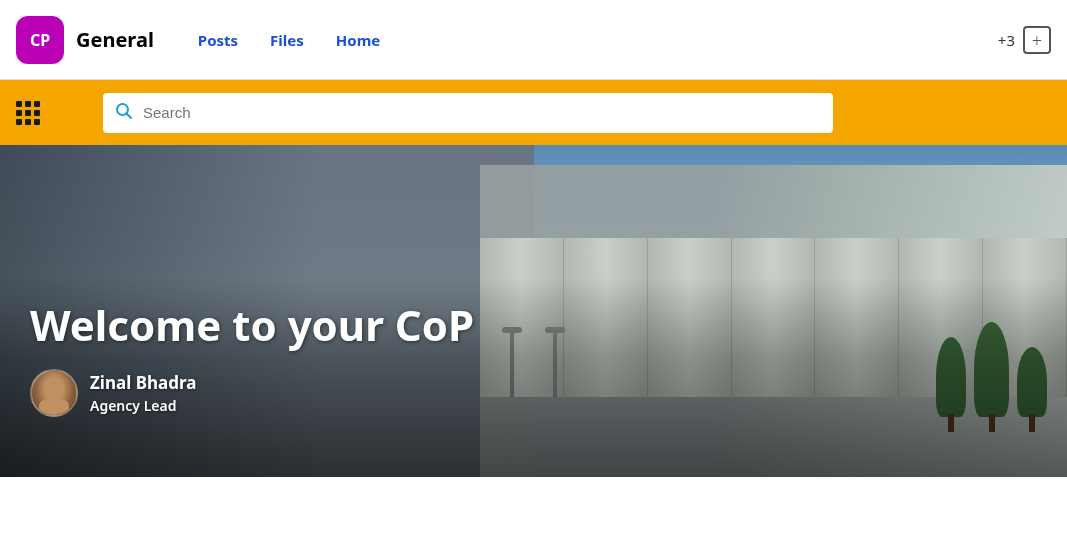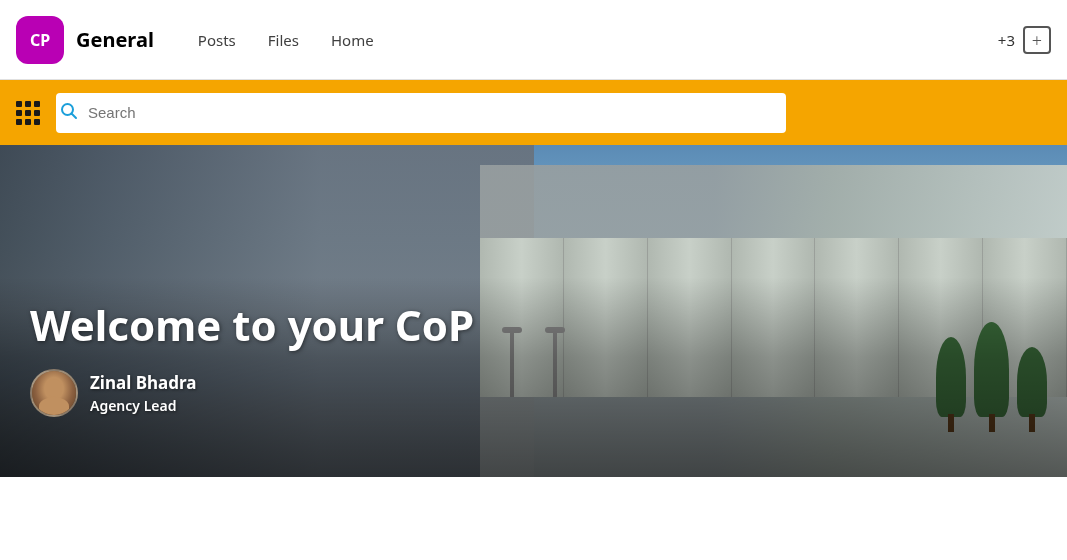--- a/index.html
+++ b/index.html
@@ -57,25 +57,25 @@
       height: 100%;
       flex: 1;
     }
 
     .nav-tab {
       display: flex;
       align-items: center;
       height: 100%;
       padding: 0 16px;
       font-size: 15px;
-      color: #404040;
+      color: #1d4ed8;
       cursor: pointer;
       position: relative;
       white-space: nowrap;
-      font-weight: 400;
+      font-weight: 700;
       gap: 4px;
     }
 
     .nav-tab.active {
       font-weight: 700;
       color: #000;
     }
 
     .nav-tab.active::after {
       content: '';
@@ -149,22 +149,23 @@
     }
 
     .search-bar {
       flex: 1;
       max-width: 730px;
       height: 40px;
       background: #fff;
       border-radius: 4px;
       display: flex;
       align-items: center;
-      padding: 0 4px;
+      padding: 0 12px;
       gap: 10px;
+      margin-left: 47px;
     }
 
     .search-icon-svg {
       color: #1b9fda;
       font-size: 18px;
       flex-shrink: 0;
     }
 
     .search-input {
       border: none;

